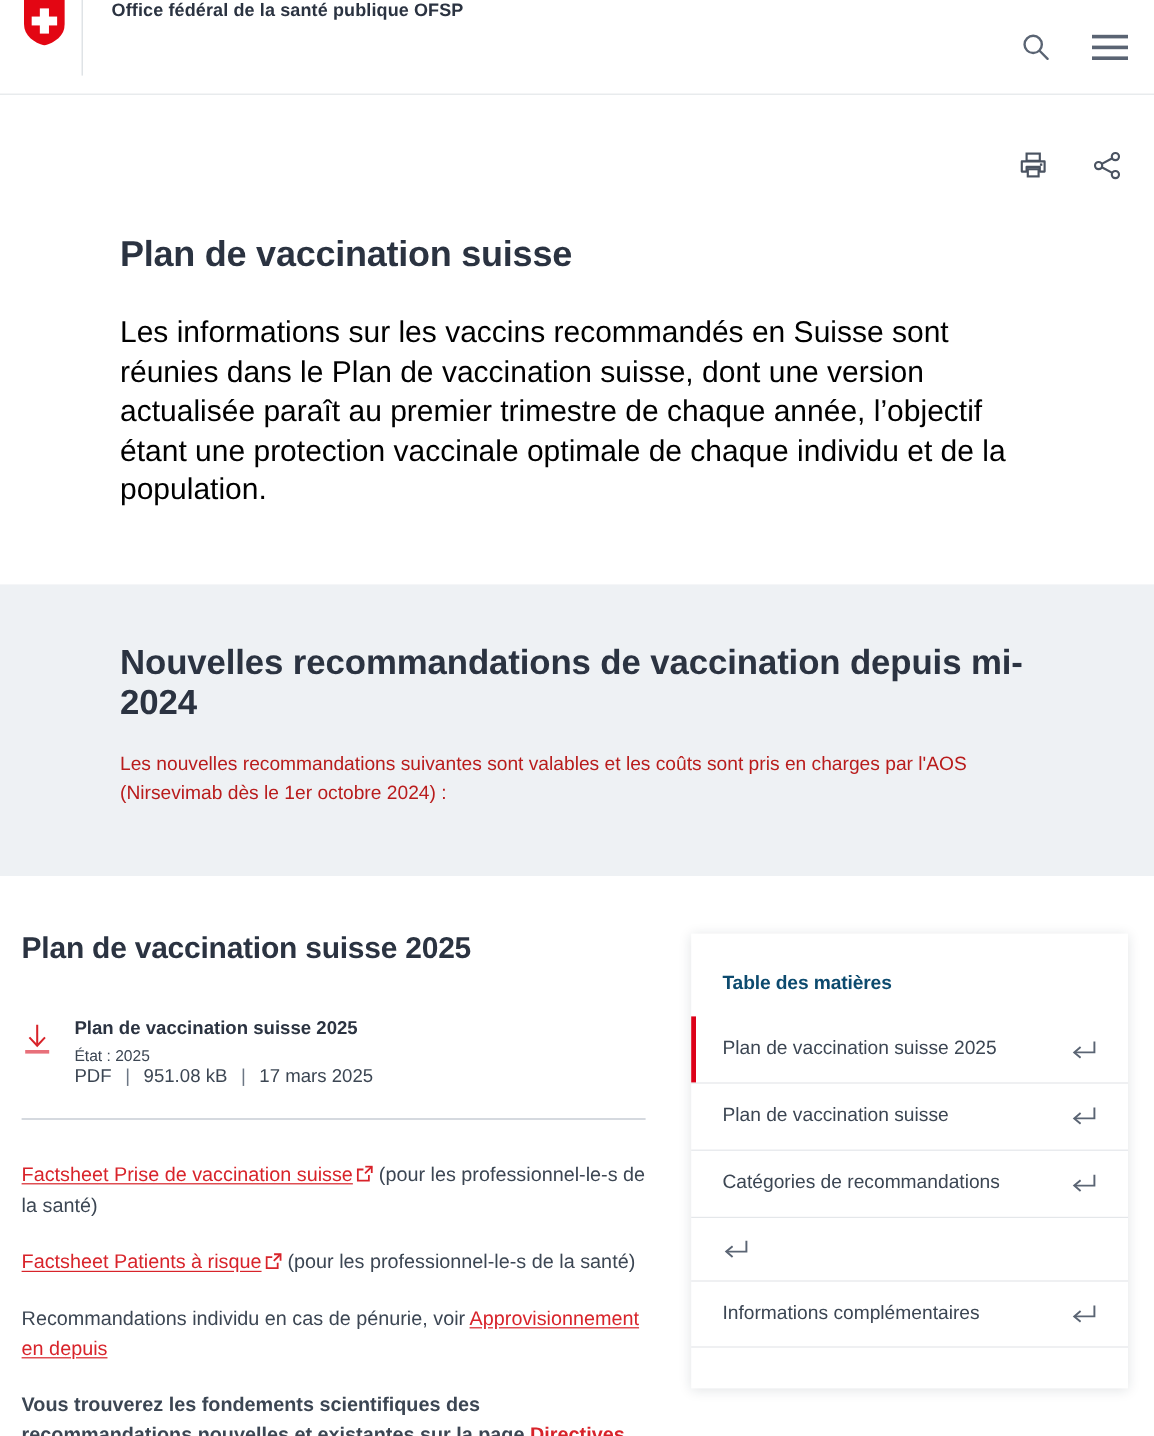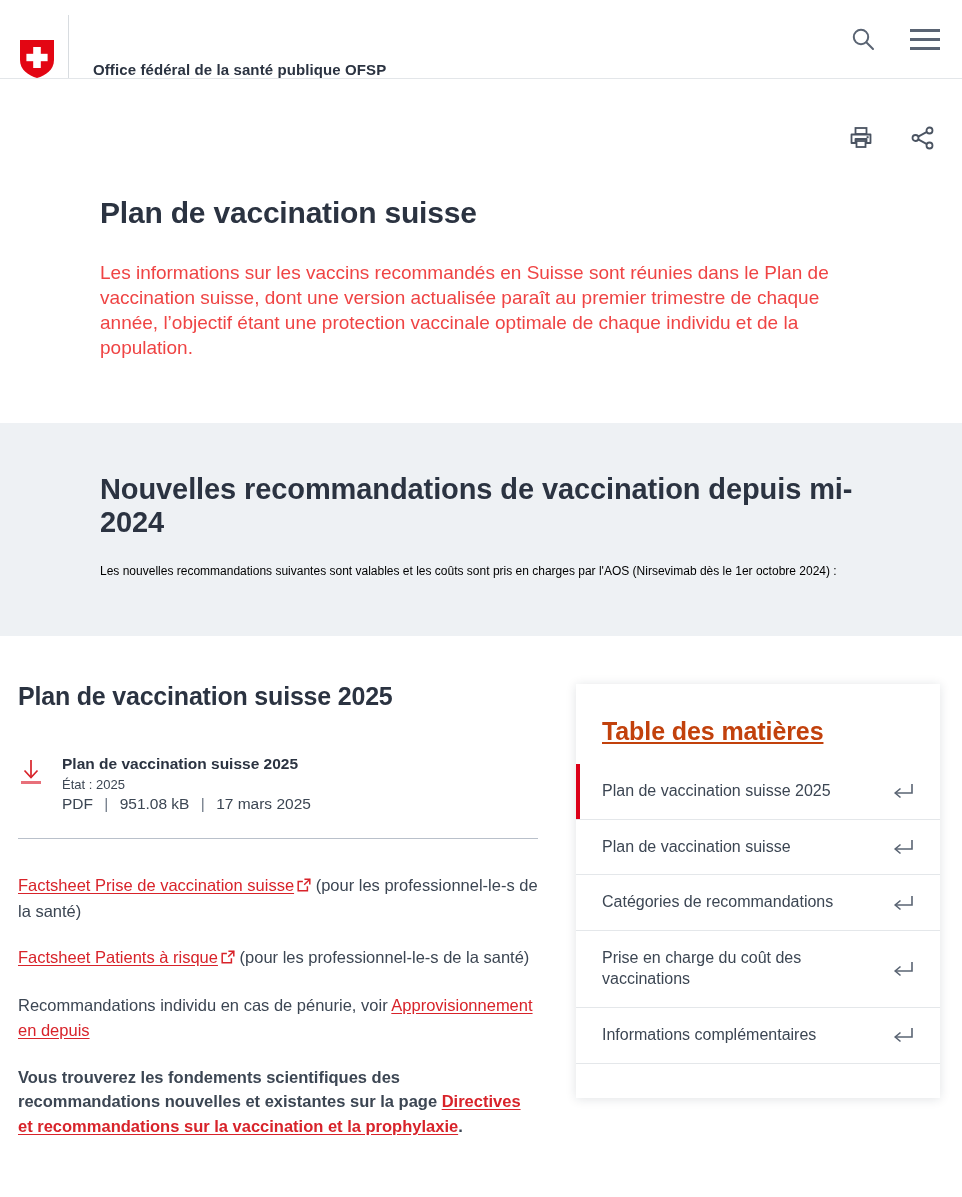--- a/index.html
+++ b/index.html
@@ -18,21 +18,21 @@
   .site-header {
     position: relative;
     height: 79px;
     background: #ffffff;
     border-bottom: 1px solid #e3e6e9;
     display: flex;
     align-items: center;
   }
   .brand {
     display: flex;
-    align-items: flex-end;
+    align-items: flex-start;
     height: 100%;
   }
   .logo-wrap {
     width: 68px;
     display: flex;
     align-items: center;
     justify-content: center;
     padding-left: 6px;
   }
   .swiss-shield { display: block; }
@@ -87,42 +87,42 @@
   }
   h1.page-title {
     font-size: 30px;
     line-height: 1.18;
     font-weight: bold;
     color: #2b3341;
     letter-spacing: -.2px;
     margin-bottom: 31px;
   }
   .lead {
-    font-size: 19px;
+    font-size: 25px;
     line-height: 1.31;
-    color: #ef4444;
+    color: #000000;
     max-width: 760px;
   }
 
   
   .band {
     background: #eef1f4;
     padding: 50px 100px 56px 100px;
   }
   .band h2 {
     font-size: 29px;
     font-weight: bold;
     color: #2b3341;
     margin-bottom: 23px;
     letter-spacing: -.1px;
   }
   .band p {
-    font-size: 12px;
+    font-size: 16px;
     line-height: 1.5;
-    color: #000000;
+    color: #b91c1c;
     max-width: 760px;
   }
 
   
   .content {
     display: flex;
     align-items: flex-start;
     padding: 46px 22px 40px 22px;
     gap: 38px;
     justify-content: flex-end;
@@ -184,27 +184,26 @@
   }
   .ext-icon { display: inline-block; vertical-align: -1px; margin-left: 3px; }
 
   
   .toc-card {
     background: #ffffff;
     box-shadow: 0 1px 10px rgba(24, 36, 56, .13);
     padding: 33px 0 34px 0;
   }
   .toc-card h2 {
-    font-size: 25px;
-    font-weight: bold;
-    color: #c2410c;
+    font-size: 16px;
+    font-weight: bold;
+    color: #0c4a6e;
     padding: 0 26px;
     margin-bottom: 18px;
     letter-spacing: -.1px;
-    text-decoration: underline;
   }
   .toc-list { list-style: none; }
   .toc-item {
     position: relative;
     display: flex;
     align-items: center;
     justify-content: space-between;
     gap: 12px;
     padding: 17px 26px 17px 26px;
     border-bottom: 1px solid #e4e7ea;
@@ -372,21 +371,20 @@
         <li class="toc-item">
           <span class="toc-label">Catégories de recommandations</span>
           <span class="toc-jump">
             <svg width="22" height="18" viewBox="0 0 22 18" aria-hidden="true">
                 <path d="M20 2 V11 H4" fill="none" stroke="#5a6473" stroke-width="1.6"></path>
                 <polyline points="8.5,6.5 3.2,11 8.5,15.5" fill="none" stroke="#5a6473" stroke-width="1.6"></polyline>
               </svg>
           </span>
         </li>
         <li class="toc-item">
-          <span class="toc-label">Prise en charge du coût des vaccinations</span>
           <span class="toc-jump">
             <svg width="22" height="18" viewBox="0 0 22 18" aria-hidden="true">
                 <path d="M20 2 V11 H4" fill="none" stroke="#5a6473" stroke-width="1.6"></path>
                 <polyline points="8.5,6.5 3.2,11 8.5,15.5" fill="none" stroke="#5a6473" stroke-width="1.6"></polyline>
               </svg>
           </span>
         </li>
         <li class="toc-item">
           <span class="toc-label">Informations complémentaires</span>
           <span class="toc-jump">

